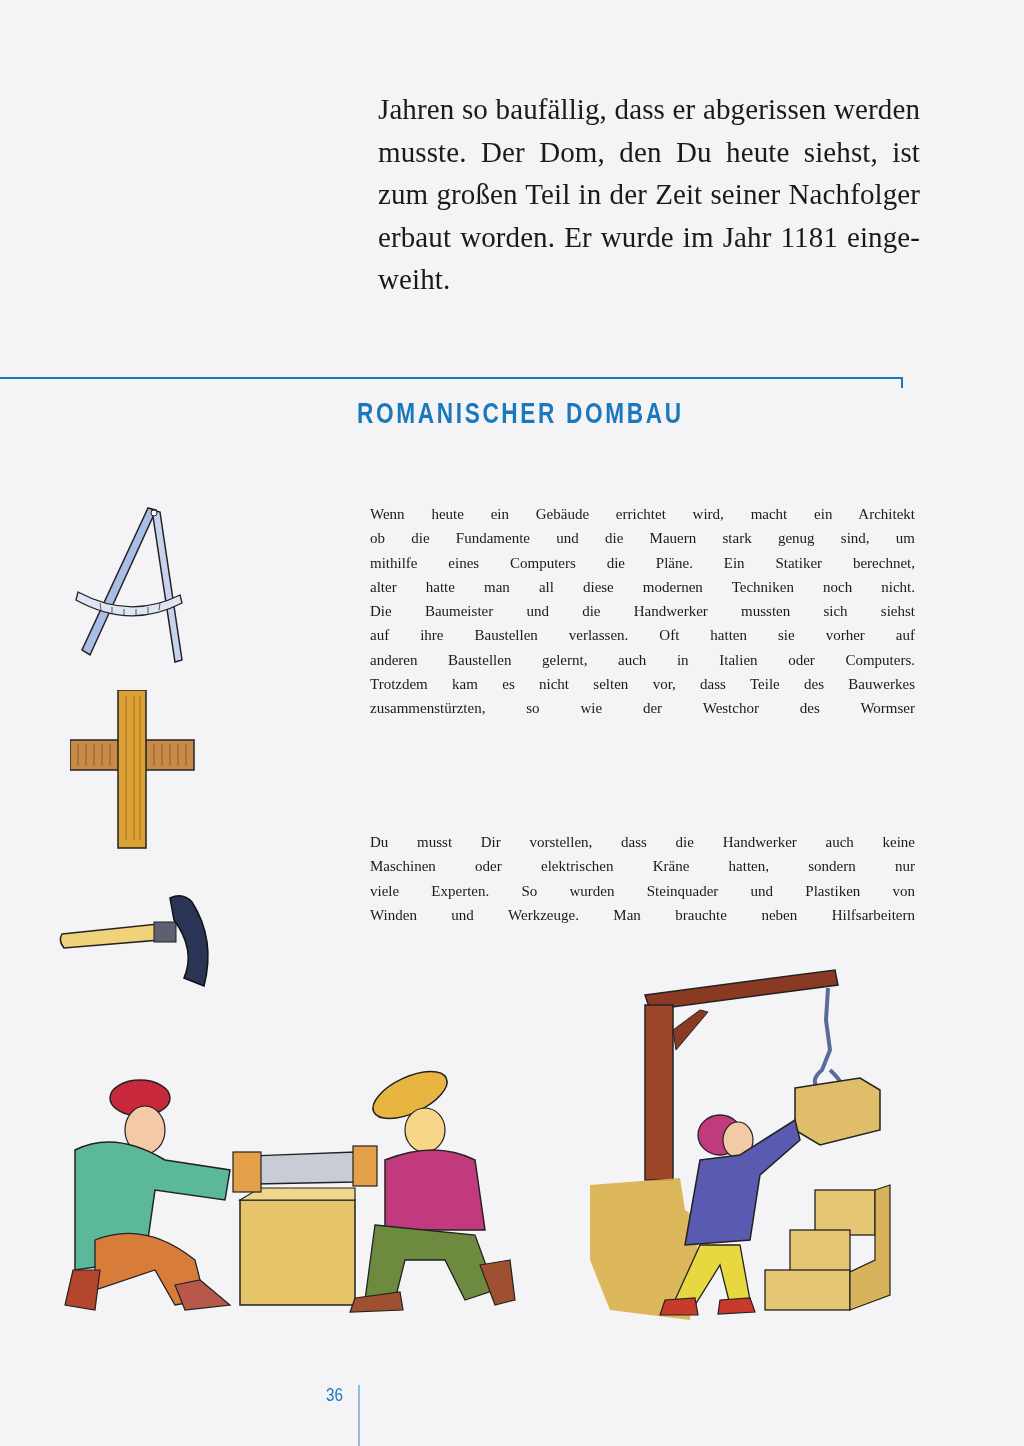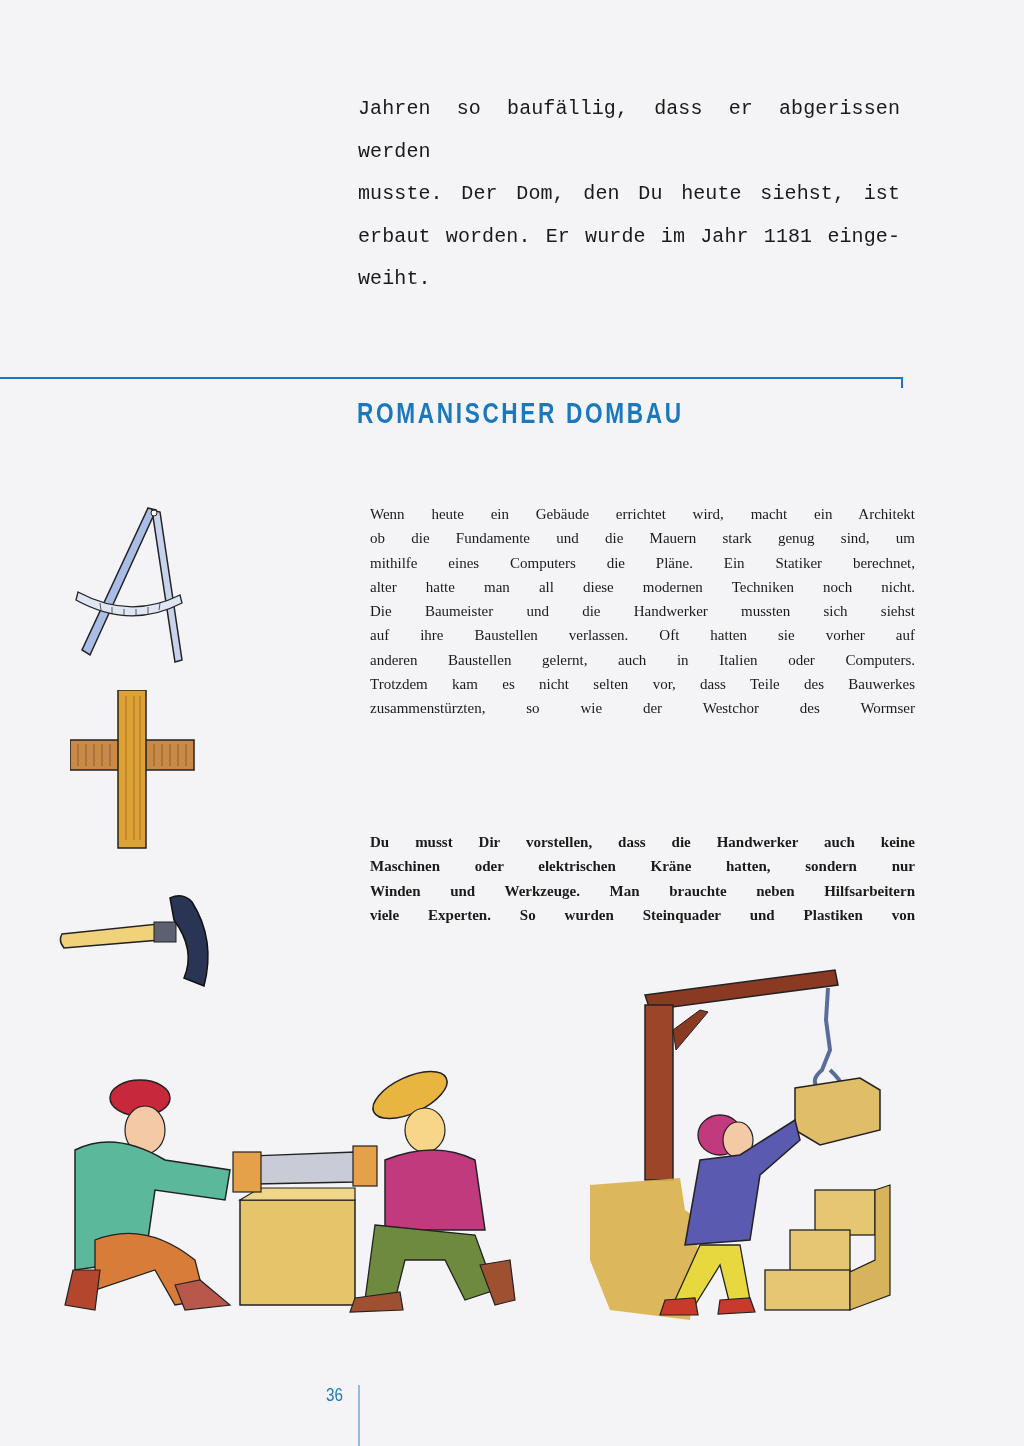--- a/index.html
+++ b/index.html
@@ -10,28 +10,27 @@
       width: 1024px;
       height: 1446px;
       background: #f4f4f7;
       position: relative;
       overflow: hidden;
       font-family: "Liberation Serif", "DejaVu Serif", serif;
       color: #1a1a1a;
     }
     .intro-text {
       position: absolute;
-      left: 358px;
+      left: 378px;
       top: 88px;
       width: 542px;
-      font-size: 20px;
+      font-size: 29px;
       line-height: 42.5px;
       text-align: justify;
       letter-spacing: 0.1px;
-      font-family: Liberation Mono, monospace;
     }
     .intro-text .line { display: block; text-align-last: justify; }
     .intro-text .line.last { text-align-last: left; }
 
     .rule-top {
       position: absolute;
       left: 0;
       top: 377px;
       width: 903px;
       height: 0;
@@ -61,21 +60,21 @@
     .body-text {
       position: absolute;
       left: 370px;
       width: 545px;
       font-size: 15px;
       line-height: 24.3px;
     }
     .body-text .line { display: block; text-align: justify; text-align-last: justify; white-space: nowrap; }
     .body-text .line.last { text-align-last: left; }
     .para1 { top: 502px; }
-    .para2 { top: 830px; font-weight: bold; }
+    .para2 { top: 830px; }
 
     .icon-col { position: absolute; }
     .compass-icon { left: 60px; top: 500px; width: 130px; height: 170px; }
     .ruler-cross-icon { left: 70px; top: 690px; width: 126px; height: 170px; }
     .hammer-icon { left: 58px; top: 890px; width: 160px; height: 100px; }
 
     .illus { position: absolute; }
     .sawing-illustration { left: 55px; top: 1060px; width: 470px; height: 260px; }
     .crane-illustration { left: 590px; top: 960px; width: 320px; height: 370px; }
 
@@ -97,20 +96,21 @@
       height: 61px;
       background: #8fbde0;
     }
   </style>
 </head>
 <body>
 
 <div class="intro-text">
   <span class="line">Jahren so baufällig, dass er abgerissen werden</span>
   <span class="line">musste. Der Dom, den Du heute siehst, ist</span>
+  <span class="line">zum großen Teil in der Zeit seiner Nachfolger</span>
   <span class="line">erbaut worden. Er wurde im Jahr 1181 einge-</span>
   <span class="line last">weiht.</span>
 </div>
 
 <div class="rule-top"></div>
 <div class="rule-tick"></div>
 
 <h2 class="section-heading" style="margin:0">ROMANISCHER DOMBAU</h2>
 
 <div class="body-text para1">
@@ -121,22 +121,22 @@
   <span class="line">Die Baumeister und die Handwerker mussten sich siehst</span>
   <span class="line">auf ihre Baustellen verlassen. Oft hatten sie vorher auf</span>
   <span class="line">anderen Baustellen gelernt, auch in Italien oder Computers.</span>
   <span class="line">Trotzdem kam es nicht selten vor, dass Teile des Bauwerkes</span>
   <span class="line">zusammenstürzten, so wie der Westchor des Wormser</span>
 </div>
 
 <div class="body-text para2">
   <span class="line">Du musst Dir vorstellen, dass die Handwerker auch keine</span>
   <span class="line">Maschinen oder elektrischen Kräne hatten, sondern nur</span>
+  <span class="line">viele Experten. So wurden Steinquader und Plastiken von</span>
   <span class="line">Winden und Werkzeuge. Man brauchte neben Hilfsarbeitern</span>
-  <span class="line">viele Experten. So wurden Steinquader und Plastiken von</span>
 </div>
 
 <svg class="icon-col compass-icon" viewBox="0 0 130 170">
   <polygon points="88,8 96,10 30,155 22,150" fill="#a9bde6" stroke="#222" stroke-width="1.5"></polygon>
   <polygon points="92,10 100,12 122,160 115,162" fill="#c7d2ec" stroke="#222" stroke-width="1.5"></polygon>
   <circle cx="94" cy="13" r="3" fill="#fff" stroke="#222" stroke-width="1"></circle>
   <path d="M18,92 Q70,120 120,95 L122,103 Q70,130 16,100 Z" fill="#dfe5f3" stroke="#222" stroke-width="1.3"></path>
   <g stroke="#333" stroke-width="0.8">
     <line x1="40" y1="103" x2="41" y2="110"></line>
       <line x1="52" y1="107" x2="52" y2="114"></line>

